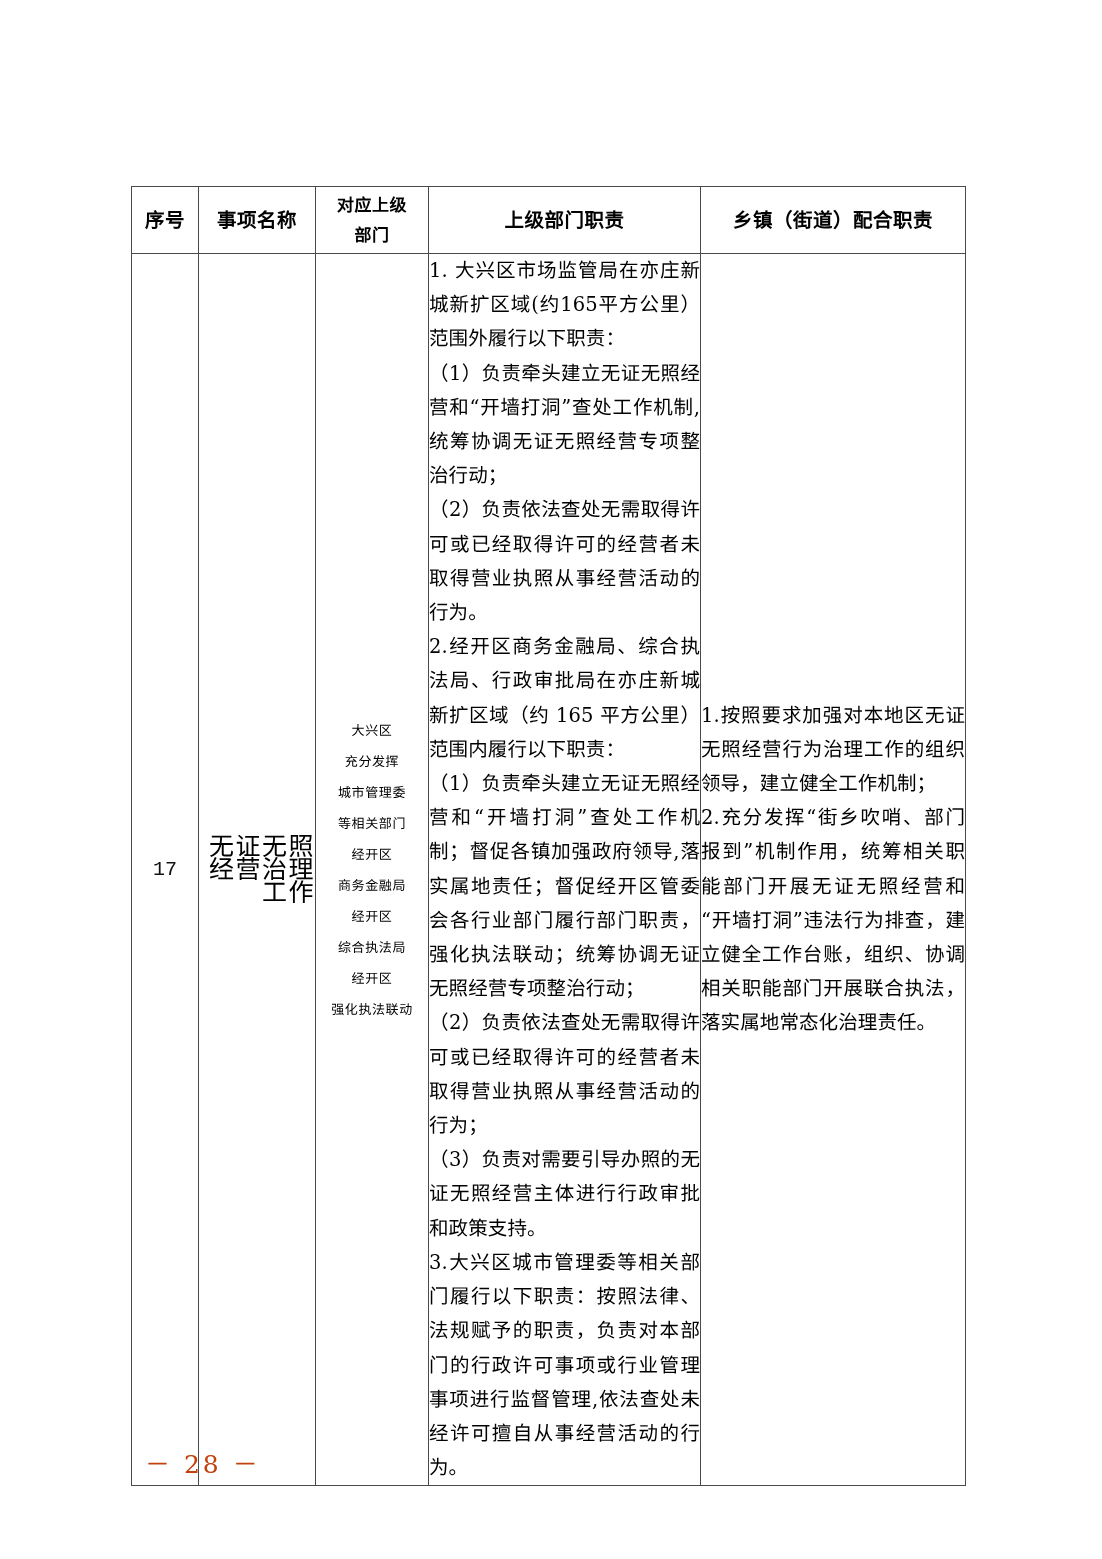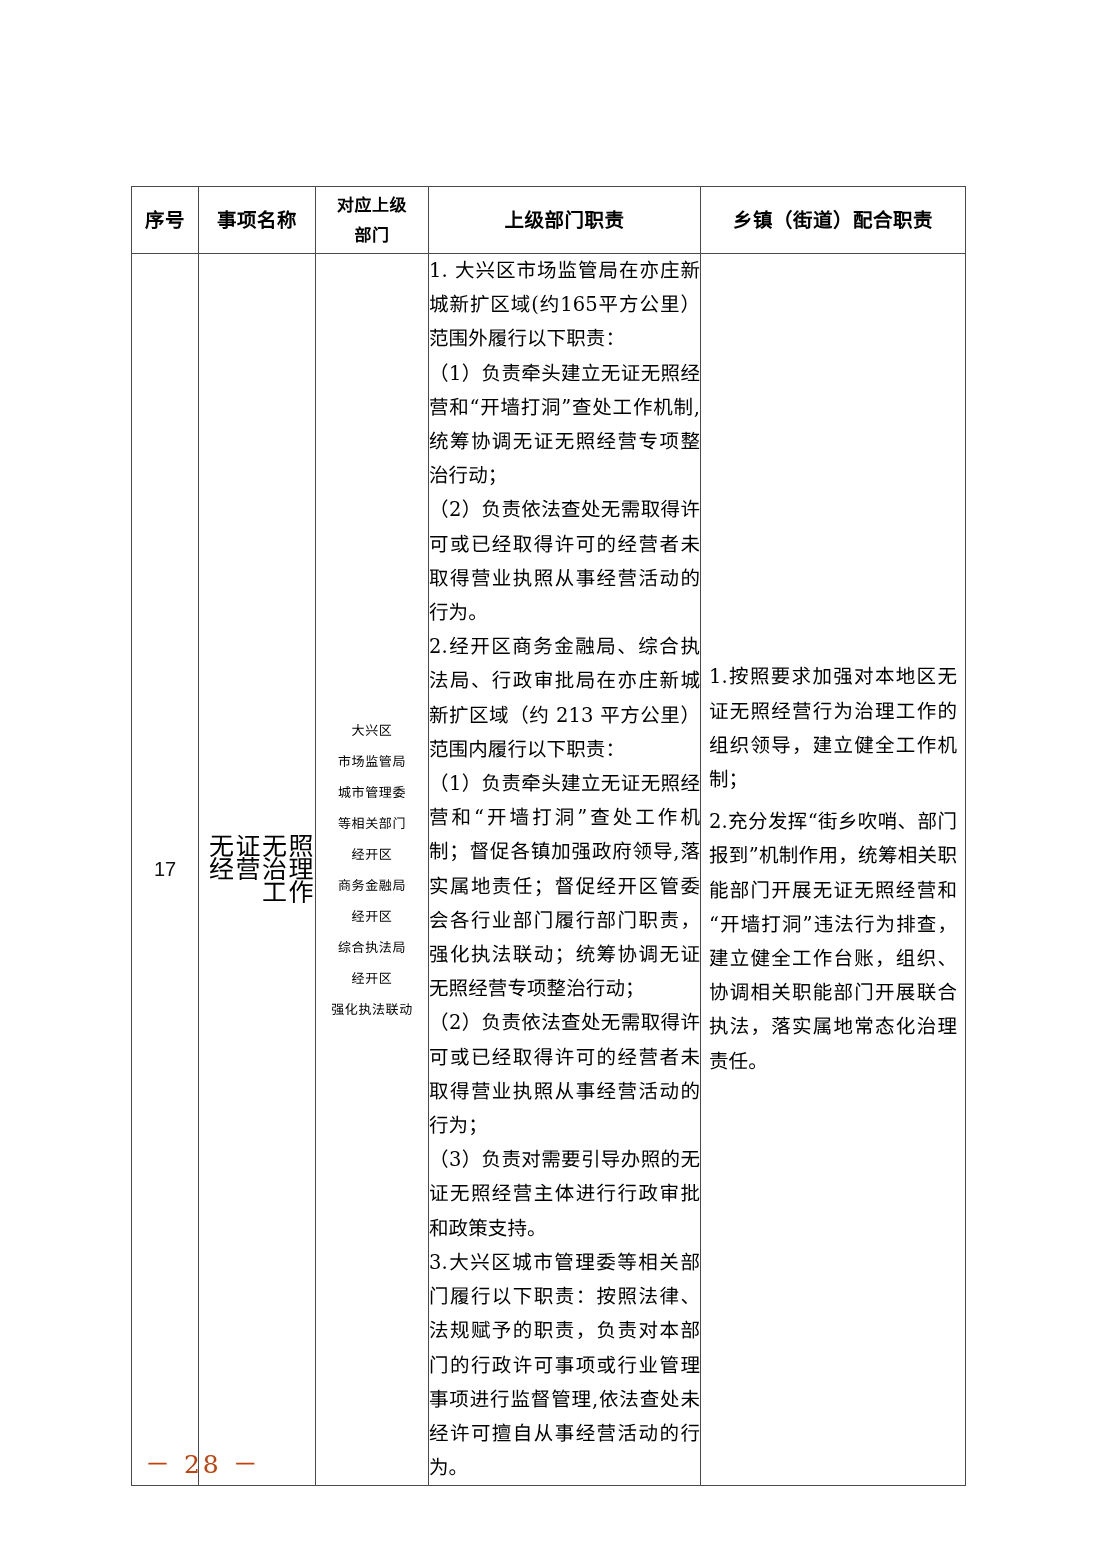--- a/index.html
+++ b/index.html
@@ -61,21 +61,21 @@
     color: #000;
   }
   .hdr-row th.hdr-two-line {
     font-size: 17px;
     line-height: 30px;
   }
 
   
   .cell-seq {
     text-align: center;
-    font-family: Liberation Sans, sans-serif;
+    font-family: Liberation Mono, monospace;
     font-size: 20px;
     color: #111;
   }
 
   .cell-name {
     text-align: right;
     font-size: 25px;
     line-height: 23px;
     letter-spacing: 1.5px;
     padding: 0 6px;
@@ -109,21 +109,21 @@
   .cell-town {
     vertical-align: middle;
     padding: 10px 10px 10px 11px;
     font-size: 19.5px;
     line-height: 34.2px;
     text-align: justify;
     text-justify: inter-ideograph;
     letter-spacing: 0.1px;
   }
   .cell-town p {
-    margin: 8px;
+    margin: 0;
     text-align: justify;
     text-justify: inter-ideograph;
   }
 
   
   .page-footer {
     position: absolute;
     left: 145px;
     top: 1444px;
     font-family: "DejaVu Serif", "Liberation Serif", serif;
@@ -163,36 +163,36 @@
 
     <tbody>
       <tr>
 
         <td class="cell-seq">17</td>
 
         <td class="cell-name">无证无照经营治理工作</td>
 
         <td class="cell-dept">
           <span class="dept-line">大兴区</span>
-          <span class="dept-line">市场监管局</span>
+          <span class="dept-line">充分发挥</span>
           <span class="dept-line">城市管理委</span>
           <span class="dept-line">等相关部门</span>
           <span class="dept-line">经开区</span>
           <span class="dept-line">商务金融局</span>
           <span class="dept-line">经开区</span>
           <span class="dept-line">综合执法局</span>
           <span class="dept-line">经开区</span>
           <span class="dept-line">强化执法联动</span>
         </td>
 
         <td class="cell-duty">
           <p class="indent">1. 大兴区市场监管局在亦庄新城新扩区域(约165平方公里）范围外履行以下职责：</p>
           <p class="indent">（1）负责牵头建立无证无照经营和“开墙打洞”查处工作机制,统筹协调无证无照经营专项整治行动；</p>
           <p class="indent">（2）负责依法查处无需取得许可或已经取得许可的经营者未取得营业执照从事经营活动的行为。</p>
-          <p class="indent">2.经开区商务金融局、综合执法局、行政审批局在亦庄新城新扩区域（约 213 平方公里）范围内履行以下职责：</p>
+          <p class="indent">2.经开区商务金融局、综合执法局、行政审批局在亦庄新城新扩区域（约 165 平方公里）范围内履行以下职责：</p>
           <p class="indent">（1）负责牵头建立无证无照经营和“开墙打洞”查处工作机制；督促各镇加强政府领导,落实属地责任；督促经开区管委会各行业部门履行部门职责，强化执法联动；统筹协调无证无照经营专项整治行动；</p>
           <p class="indent">（2）负责依法查处无需取得许可或已经取得许可的经营者未取得营业执照从事经营活动的行为；</p>
           <p class="indent">（3）负责对需要引导办照的无证无照经营主体进行行政审批和政策支持。</p>
           <p class="indent">3.大兴区城市管理委等相关部门履行以下职责：按照法律、法规赋予的职责，负责对本部门的行政许可事项或行业管理事项进行监督管理,依法查处未经许可擅自从事经营活动的行为。</p>
         </td>
 
         <td class="cell-town">
           <p>1.按照要求加强对本地区无证无照经营行为治理工作的组织领导，建立健全工作机制；</p>
           <p>2.充分发挥“街乡吹哨、部门报到”机制作用，统筹相关职能部门开展无证无照经营和“开墙打洞”违法行为排查，建立健全工作台账，组织、协调相关职能部门开展联合执法，落实属地常态化治理责任。</p>
         </td>

